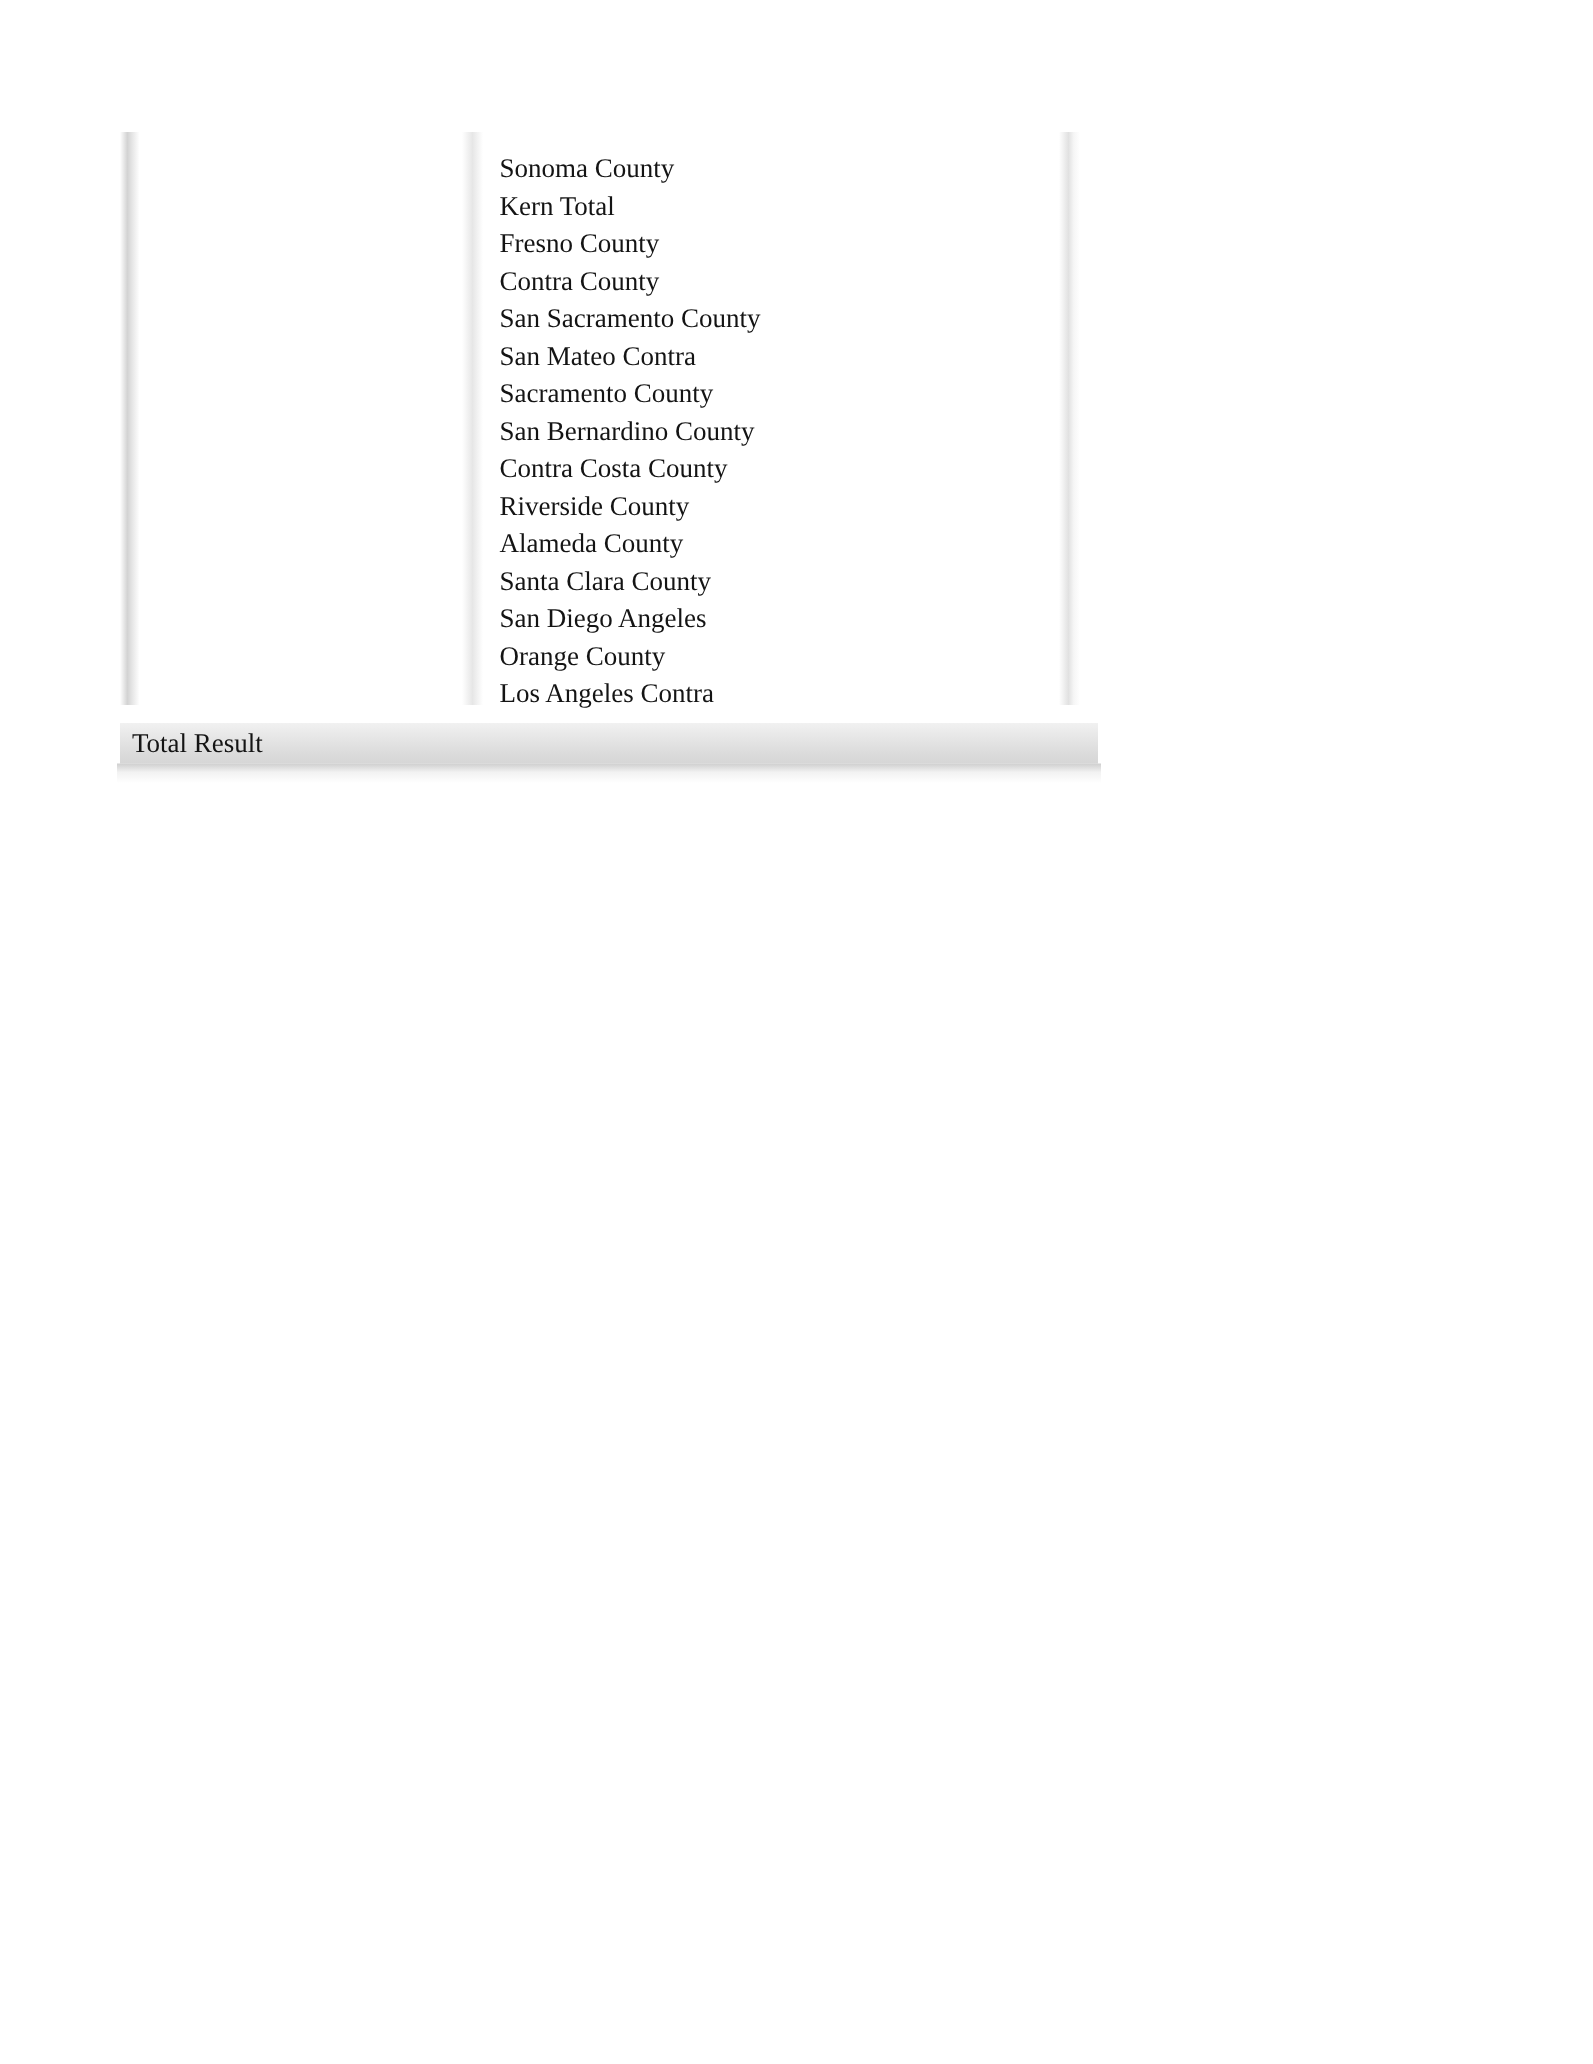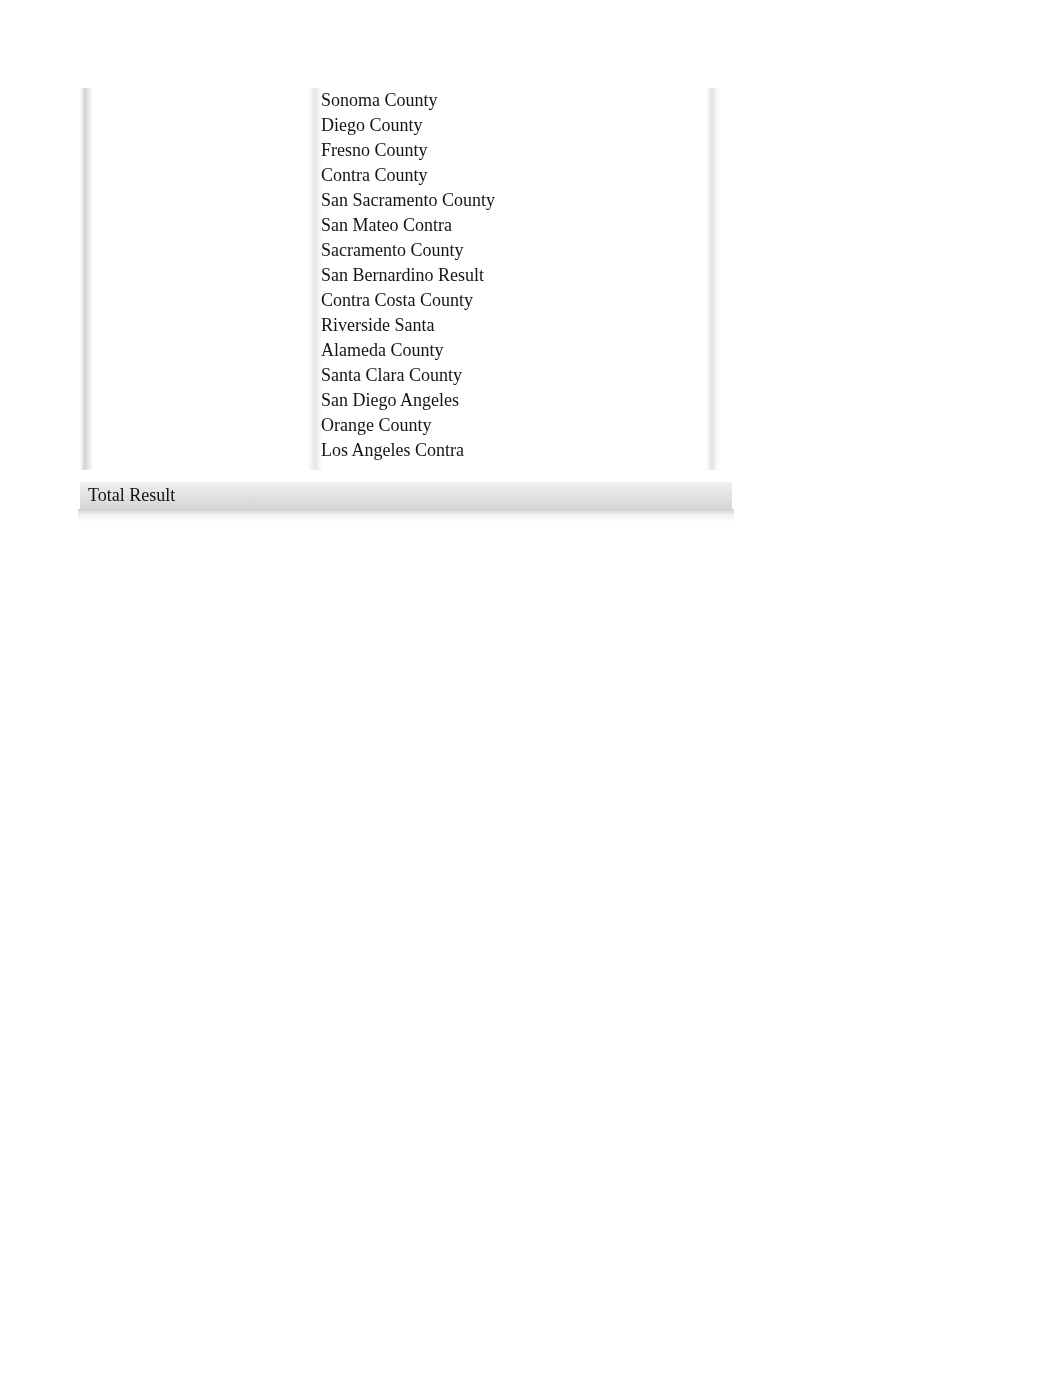--- a/index.html
+++ b/index.html
@@ -63,21 +63,21 @@
     background: linear-gradient(to right,
                  rgba(255,255,255,0) 0%,
                  rgba(222,222,222,0.9) 45%,
                  rgba(236,236,236,0.5) 70%,
                  rgba(255,255,255,0) 100%);
     pointer-events: none;
   }
 
   .rows {
     position: relative;
-    margin: 0;
+    margin: 12px;
     padding: 0;
     list-style: none;
   }
   .row {
     height: 25px;
     line-height: 25px;
     position: relative;
   }
   .cell-blank {
     display: inline-block;
@@ -133,29 +133,29 @@
 <body>
 
 <div class="report-block">
 
   <div class="left-rail"></div>
   <div class="col-rail"></div>
   <div class="right-rail"></div>
 
   <ul class="rows" id="rows-container">
       <li class="row"><span class="cell-blank"></span><span class="cell-label">Sonoma County</span></li>
-      <li class="row"><span class="cell-blank"></span><span class="cell-label">Diego County</span></li>
+      <li class="row"><span class="cell-blank"></span><span class="cell-label">Kern Total</span></li>
       <li class="row"><span class="cell-blank"></span><span class="cell-label">Fresno County</span></li>
       <li class="row"><span class="cell-blank"></span><span class="cell-label">Contra County</span></li>
       <li class="row"><span class="cell-blank"></span><span class="cell-label">San Sacramento County</span></li>
       <li class="row"><span class="cell-blank"></span><span class="cell-label">San Mateo Contra</span></li>
       <li class="row"><span class="cell-blank"></span><span class="cell-label">Sacramento County</span></li>
-      <li class="row"><span class="cell-blank"></span><span class="cell-label">San Bernardino Result</span></li>
+      <li class="row"><span class="cell-blank"></span><span class="cell-label">San Bernardino County</span></li>
       <li class="row"><span class="cell-blank"></span><span class="cell-label">Contra Costa County</span></li>
-      <li class="row"><span class="cell-blank"></span><span class="cell-label">Riverside Santa</span></li>
+      <li class="row"><span class="cell-blank"></span><span class="cell-label">Riverside County</span></li>
       <li class="row"><span class="cell-blank"></span><span class="cell-label">Alameda County</span></li>
       <li class="row"><span class="cell-blank"></span><span class="cell-label">Santa Clara County</span></li>
       <li class="row"><span class="cell-blank"></span><span class="cell-label">San Diego Angeles</span></li>
       <li class="row"><span class="cell-blank"></span><span class="cell-label">Orange County</span></li>
       <li class="row"><span class="cell-blank"></span><span class="cell-label">Los Angeles Contra</span></li>
     </ul>
 
   <div class="total-row">
     <span class="total-label">Total Result</span>
   </div>

